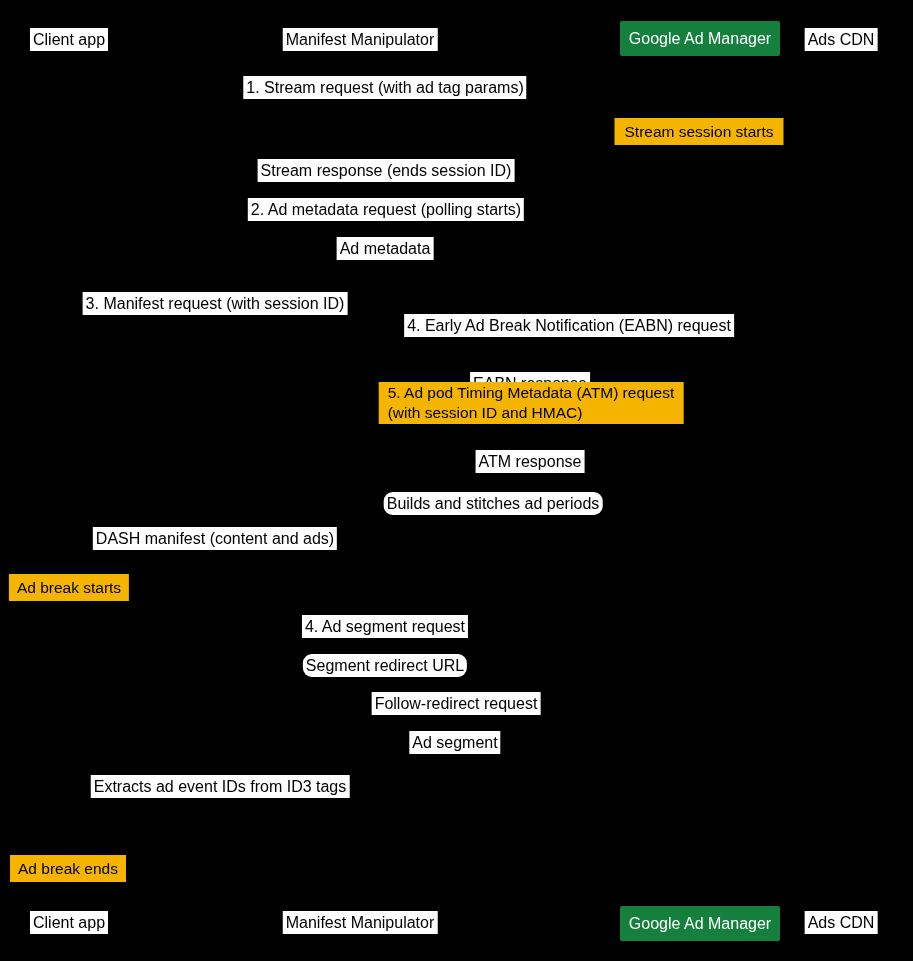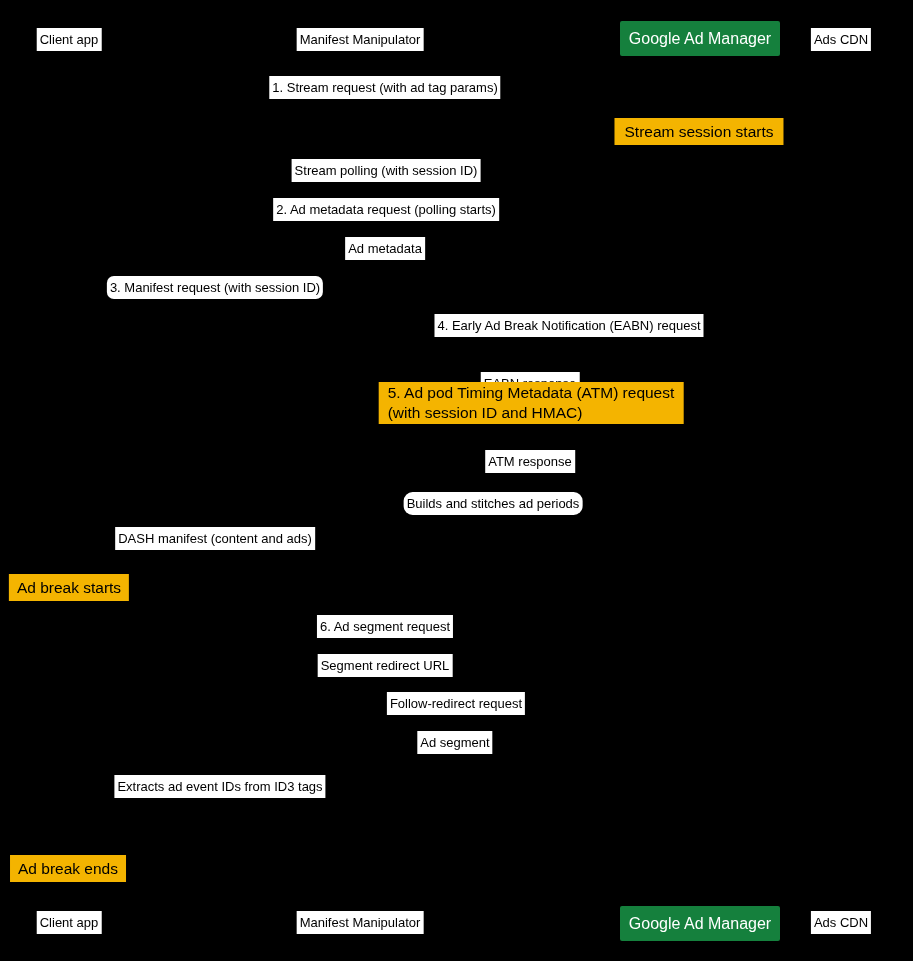--- a/index.html
+++ b/index.html
@@ -9,21 +9,21 @@
     height: 961px;
     background: #000;
     font-family: "Liberation Sans", sans-serif;
     overflow: hidden;
   }
   .lbl {
     position: absolute;
     transform: translateX(-50%);
     background: #ffffff;
     color: #000000;
-    font-size: 13px;
+    font-size: 16px;
     line-height: 21px;
     padding: 1px 3px;
     white-space: nowrap;
     text-align: right;
   }
   .note {
     position: absolute;
     transform: translateX(-50%);
     background: #F4B400;
     color: #000000;
@@ -57,48 +57,48 @@
 
   <div class="lbl" style="left:69px;  top:28px;">Client app</div>
   <div class="lbl" style="left:360px; top:28px;">Manifest Manipulator</div>
   <div class="gam-box" style="left:700px; top:21px;">Google Ad Manager</div>
   <div class="lbl" style="left:841px; top:28px;">Ads CDN</div>
 
   <div class="lbl" style="left:385px; top:76px;">1. Stream request (with ad tag params)</div>
 
   <div class="note" style="left:699px; top:118px;">Stream session starts</div>
 
-  <div class="lbl" style="left:386px; top:159px;">Stream polling (with session ID)</div>
+  <div class="lbl" style="left:386px; top:159px;">Stream response (ends session ID)</div>
 
   <div class="lbl" style="left:386px; top:198px;">2. Ad metadata request (polling starts)</div>
 
   <div class="lbl" style="left:385px; top:237px;">Ad metadata</div>
 
-  <div class="lbl" style="left:215px; top:276px;border-radius:7px;">3. Manifest request (with session ID)</div>
+  <div class="lbl" style="left:215px; top:292px;">3. Manifest request (with session ID)</div>
 
   <div class="lbl" style="left:529px; top:314px;margin-left:40px;">4. Early Ad Break Notification (EABN) request</div>
 
   <div class="lbl" style="left:530px; top:372px;">EABN response</div>
 
   <div class="note multiline" style="left:531px; top:382px;">
     <span>5. Ad pod Timing Metadata (ATM) request</span>
     <span>(with session ID and HMAC)</span>
   </div>
 
   <div class="lbl" style="left:530px; top:450px;">ATM response</div>
 
   <div class="lbl" style="left:493px; top:492px;border-radius:9px;">Builds and stitches ad periods</div>
 
   <div class="lbl" style="left:215px; top:527px;">DASH manifest (content and ads)</div>
 
   <div class="note" style="left:69px; top:574px; padding:3px 8px;">Ad break starts</div>
 
-  <div class="lbl" style="left:385px; top:615px;">6. Ad segment request</div>
+  <div class="lbl" style="left:385px; top:615px;">4. Ad segment request</div>
 
-  <div class="lbl" style="left:385px; top:654px;">Segment redirect URL</div>
+  <div class="lbl" style="left:385px; top:654px;border-radius:9px;">Segment redirect URL</div>
 
   <div class="lbl" style="left:456px; top:692px;">Follow-redirect request</div>
 
   <div class="lbl" style="left:455px; top:731px;">Ad segment</div>
 
   <div class="lbl" style="left:220px; top:775px;">Extracts ad event IDs from ID3 tags</div>
 
 
   <div class="note" style="left:68px; top:855px; padding:3px 8px;">Ad break ends</div>
 

